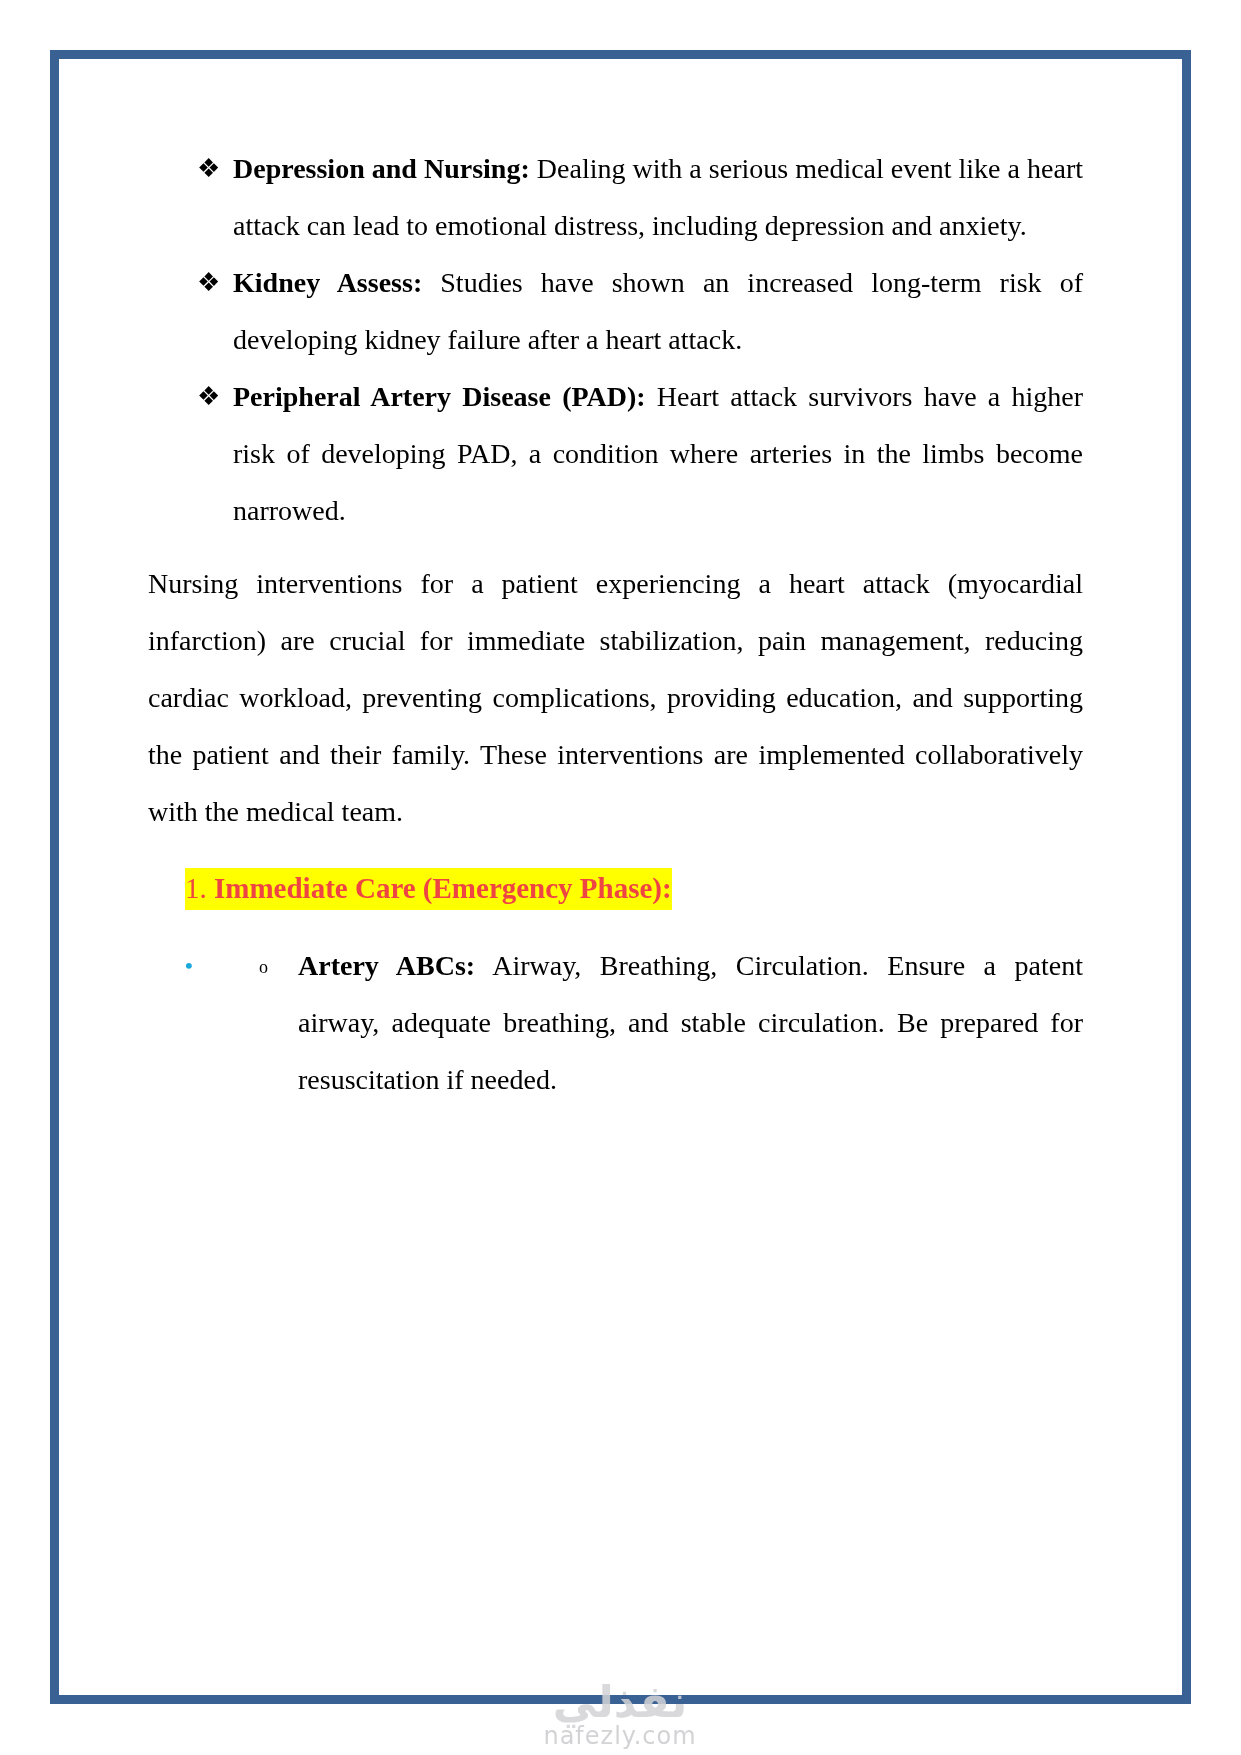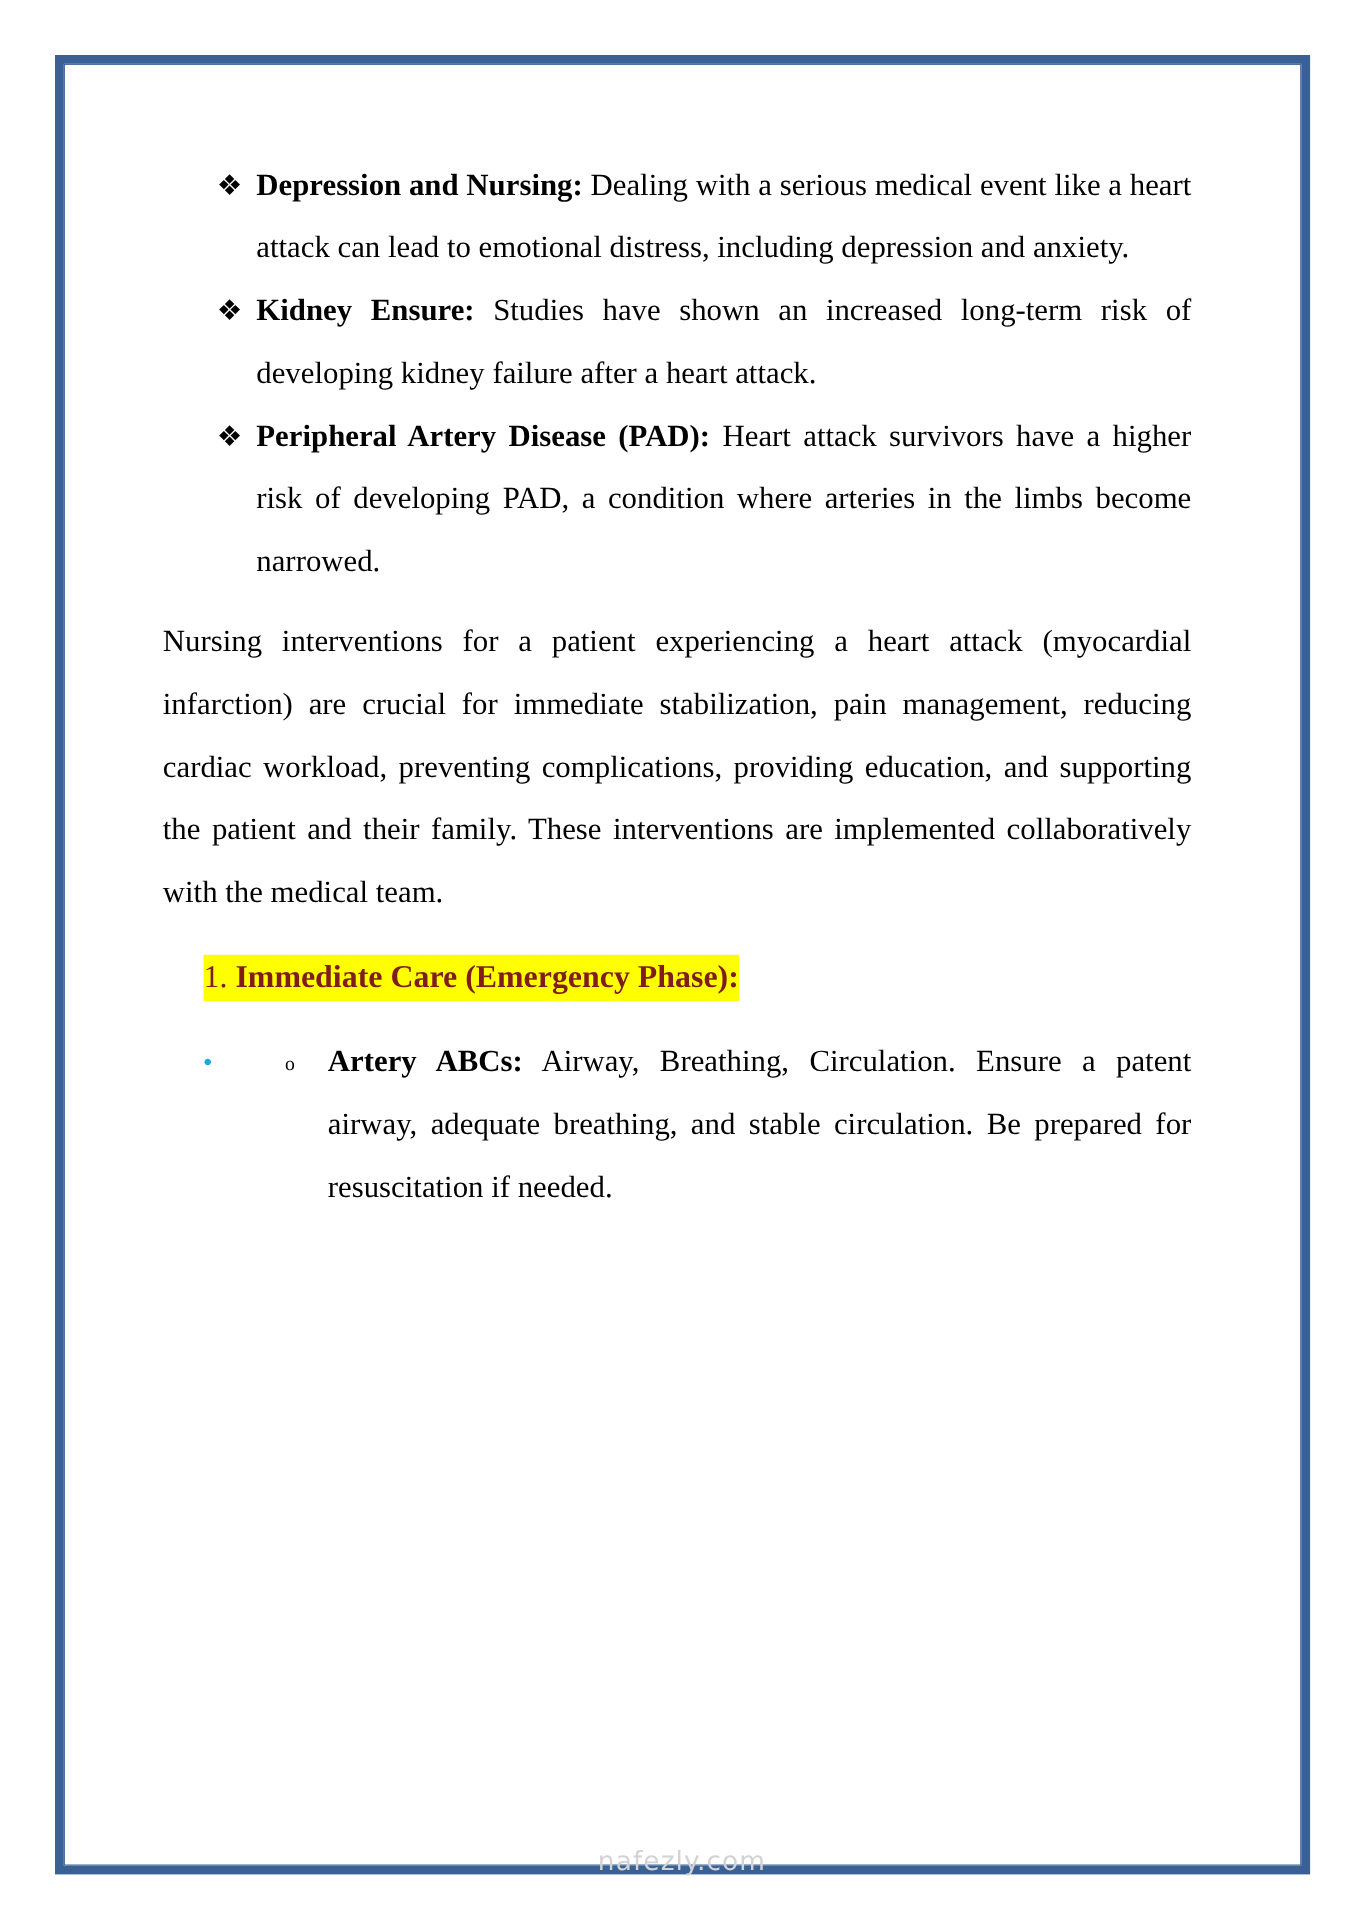--- a/index.html
+++ b/index.html
@@ -82,21 +82,21 @@
     .para2 {
       margin: 20px 0 0 0;
     }
     .phase-heading-row {
       margin: 20px 0 0 37px;
       line-height: 57px;
     }
     .phase-heading {
       display: inline;
       background: #ffff00;
-      color: #7f1d1d;
+      color: #ef4444;
       font-size: 29px;
       padding: 4px 0 6px 0;
     }
     .phase-num {
       font-weight: normal;
     }
     .phase-text {
       font-weight: bold;
     }
     .dot-item {
@@ -155,21 +155,21 @@
 
 <div class="content">
 
   <ul class="star-list">
     <li class="star-item">
       <span class="star-glyph">❖</span>
       <span class="b">Depression and Nursing:</span><span> Dealing with a serious medical event like a heart attack can lead to emotional distress, including depression and anxiety.</span>
     </li>
     <li class="star-item">
       <span class="star-glyph">❖</span>
-      <span class="b">Kidney Ensure:</span><span> Studies have shown an increased long-term risk of developing kidney failure after a heart attack.</span>
+      <span class="b">Kidney Assess:</span><span> Studies have shown an increased long-term risk of developing kidney failure after a heart attack.</span>
     </li>
     <li class="star-item">
       <span class="star-glyph">❖</span>
       <span class="b">Peripheral Artery Disease (PAD):</span><span> Heart attack survivors have a higher risk of developing PAD, a condition where arteries in the limbs become narrowed.</span>
     </li>
   </ul>
 
 
   <p class="para justify">Nursing interventions for a patient experiencing a heart attack (myocardial infarction) are crucial for immediate stabilization, pain management, reducing cardiac workload, preventing complications, providing education, and supporting the patient and their family. These interventions are implemented collaboratively with the medical team.</p>
 
@@ -183,14 +183,15 @@
   </div>
 
   <div class="circle-item">
     <span class="circle-glyph">o</span>
     <span class="b">Artery ABCs:</span><span> Airway, Breathing, Circulation. Ensure a patent airway, adequate breathing, and stable circulation. Be prepared for resuscitation if needed.</span>
   </div>
 
 </div>
 
 <div class="watermark">
+  <div class="watermark-ar">نفذلي</div>
   <div class="watermark-en">nafezly.com</div>
 </div>
 
 </body></html>

